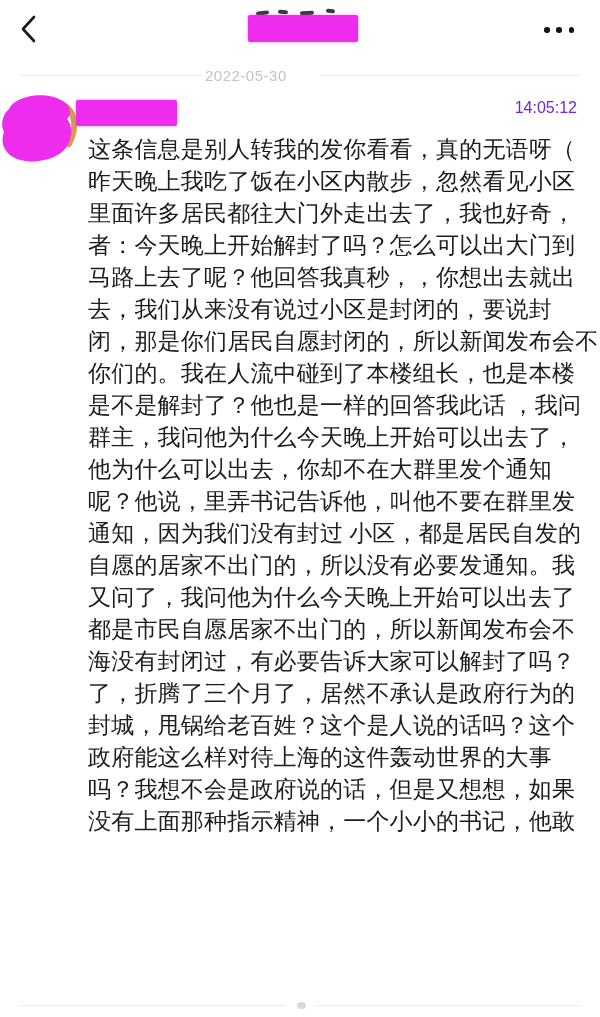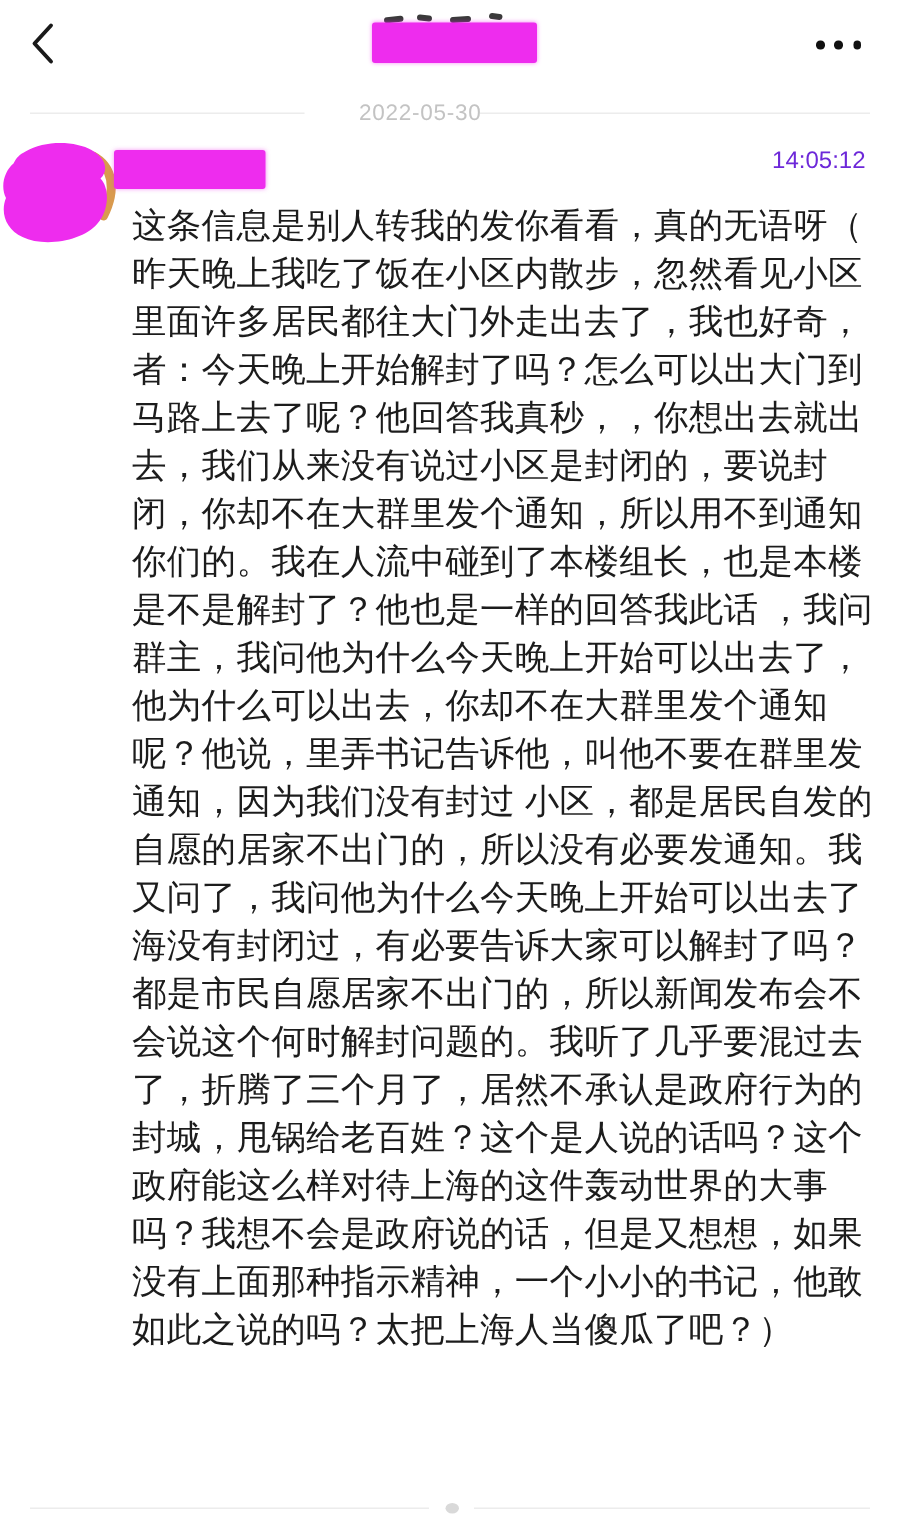--- a/index.html
+++ b/index.html
@@ -29,31 +29,31 @@
   .more-btn { position:absolute; right:26px; top:25px; width:30px; height:10px;
     display:flex; align-items:center; justify-content:space-between; cursor:pointer; }
   .more-btn b { width:5.5px; height:5.5px; border-radius:50%; background:#111; }
 
   
   .date-row { position:absolute; top:66px; left:0; width:600px; height:20px; }
   .date-line { position:absolute; top:9px; height:1px; background:#ececec; }
   .date-line.left  { left:20px;  width:183px; }
   .date-line.right { left:320px; width:260px; }
   .date-text { position:absolute; left:205px; top:0; width:116px; height:20px;
-    text-align:right; font-size:15px; line-height:20px; color:#c3c3c3; letter-spacing:.5px; }
+    text-align:left; font-size:15px; line-height:20px; color:#c3c3c3; letter-spacing:.5px; }
 
   
   .avatar { position:absolute; left:0px; top:94px; width:82px; height:72px; cursor:pointer; }
   .name-redaction { position:absolute; left:76px; top:100px; width:101px; height:26px;
     background:#ee2cee; border-radius:2px; box-shadow:0 0 3px rgba(238,44,238,.5); }
   .timestamp { position:absolute; right:23px; top:99px; font-size:16px; color:#6d28d9; }
 
   
   .message-text { position:absolute; left:88px; top:134px; width:505px;
-    color:#1c1c1c; font-size:23px; }
+    color:#1c1c1c; font-size:23px;font-family:Liberation Serif, serif; }
   .msg-line { height:32px; line-height:32px; white-space:nowrap; letter-spacing:.2px; }
 
   
   .bottom-divider { position:absolute; left:0; top:998px; width:600px; height:14px; }
   .bottom-divider .seg { position:absolute; top:7px; height:1px; background:#ececec; }
   .bottom-divider .seg.left  { left:20px;  width:266px; }
   .bottom-divider .seg.right { left:316px; width:264px; }
   .bottom-divider .dot { position:absolute; left:297px; top:4px; width:9px; height:7px;
     border-radius:50%; background:#d9d9d9; }
 </style>
@@ -103,38 +103,36 @@
   </div>
   <div class="name-redaction"></div>
   <div class="timestamp">14:05:12</div>
   <div class="message-text">
       <div class="msg-line">这条信息是别人转我的发你看看，真的无语呀（</div>
       <div class="msg-line">昨天晚上我吃了饭在小区内散步，忽然看见小区</div>
       <div class="msg-line">里面许多居民都往大门外走出去了，我也好奇，</div>
       <div class="msg-line">者：今天晚上开始解封了吗？怎么可以出大门到</div>
       <div class="msg-line">马路上去了呢？他回答我真秒，，你想出去就出</div>
       <div class="msg-line">去，我们从来没有说过小区是封闭的，要说封</div>
-      <div class="msg-line">闭，你却不在大群里发个通知，所以用不到通知</div>
+      <div class="msg-line">闭，那是你们居民自愿封闭的，所以新闻发布会不</div>
       <div class="msg-line">你们的。我在人流中碰到了本楼组长，也是本楼</div>
       <div class="msg-line">是不是解封了？他也是一样的回答我此话 ，我问</div>
       <div class="msg-line">群主，我问他为什么今天晚上开始可以出去了，</div>
       <div class="msg-line">他为什么可以出去，你却不在大群里发个通知</div>
       <div class="msg-line">呢？他说，里弄书记告诉他，叫他不要在群里发</div>
       <div class="msg-line">通知，因为我们没有封过 小区，都是居民自发的</div>
       <div class="msg-line">自愿的居家不出门的，所以没有必要发通知。我</div>
       <div class="msg-line">又问了，我问他为什么今天晚上开始可以出去了</div>
+      <div class="msg-line">都是市民自愿居家不出门的，所以新闻发布会不</div>
       <div class="msg-line">海没有封闭过，有必要告诉大家可以解封了吗？</div>
-      <div class="msg-line">都是市民自愿居家不出门的，所以新闻发布会不</div>
-      <div class="msg-line">会说这个何时解封问题的。我听了几乎要混过去</div>
       <div class="msg-line">了，折腾了三个月了，居然不承认是政府行为的</div>
       <div class="msg-line">封城，甩锅给老百姓？这个是人说的话吗？这个</div>
       <div class="msg-line">政府能这么样对待上海的这件轰动世界的大事</div>
       <div class="msg-line">吗？我想不会是政府说的话，但是又想想，如果</div>
       <div class="msg-line">没有上面那种指示精神，一个小小的书记，他敢</div>
-      <div class="msg-line">如此之说的吗？太把上海人当傻瓜了吧？）</div>
     </div>
 </div>
 
 <div class="bottom-divider">
   <span class="seg left"></span>
   <span class="dot"></span>
   <span class="seg right"></span>
 </div>
 
 </body></html>

